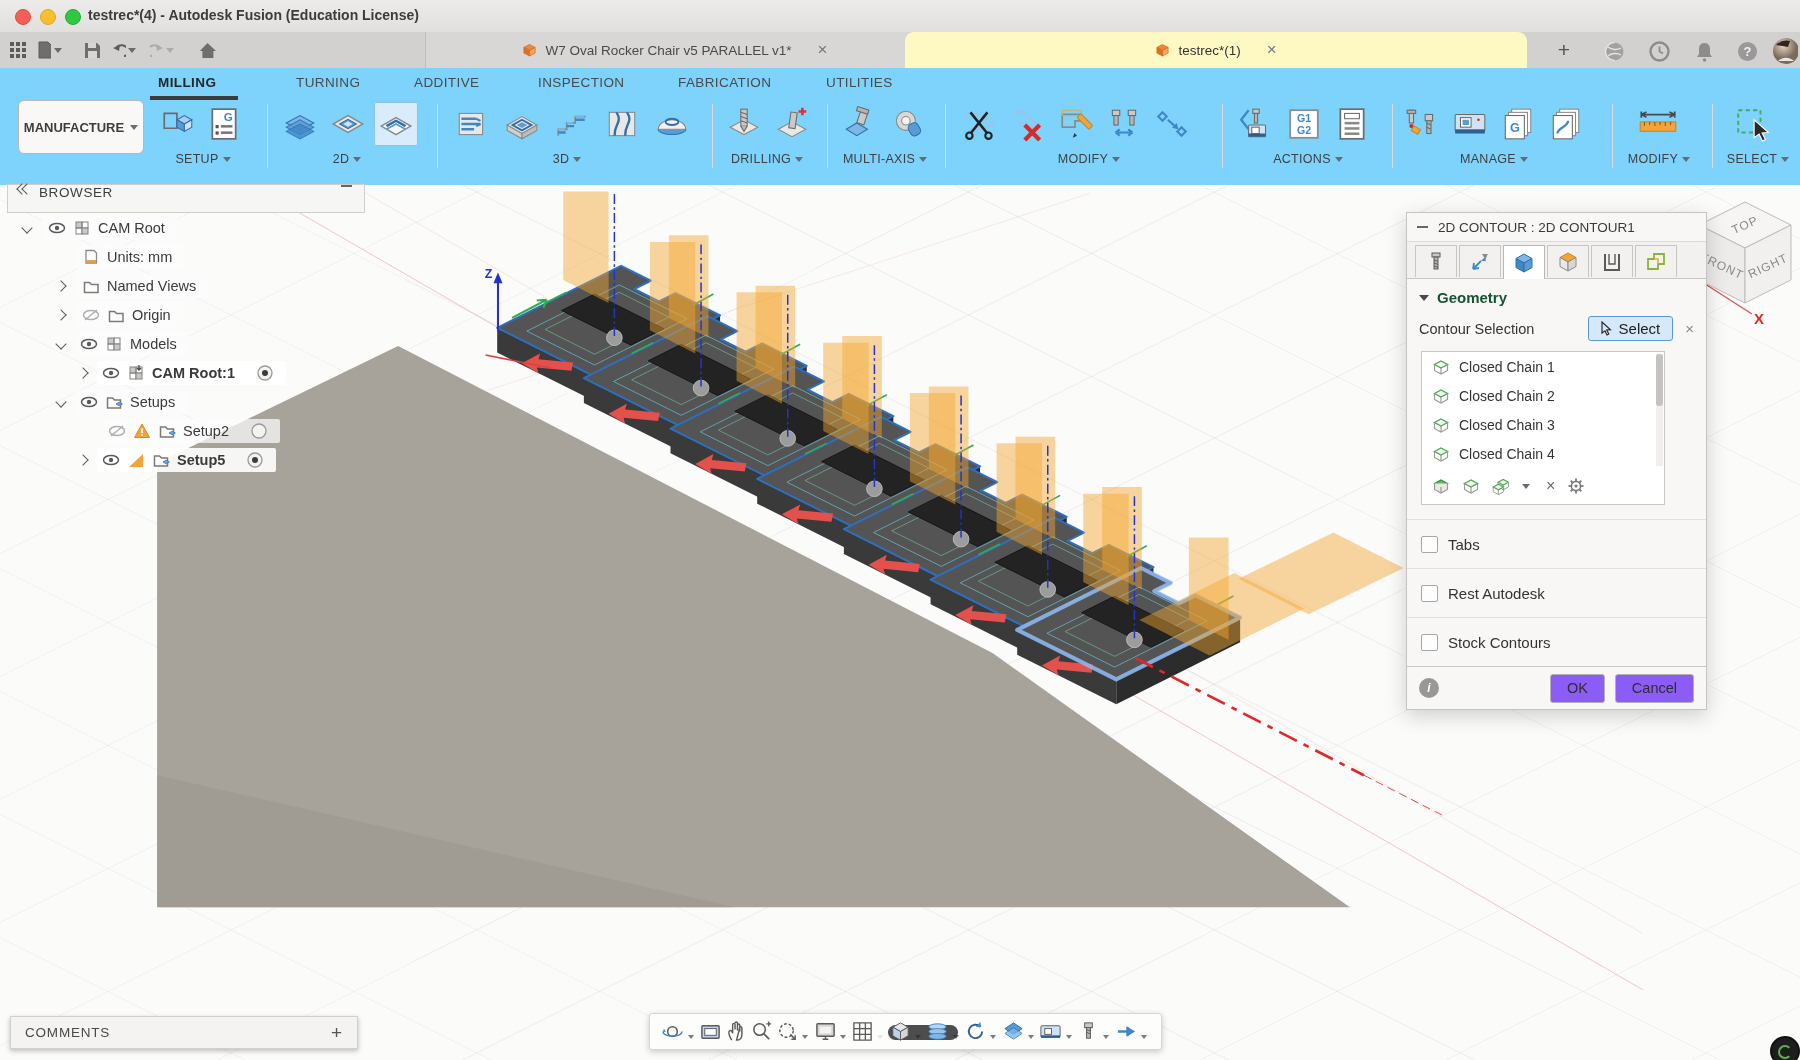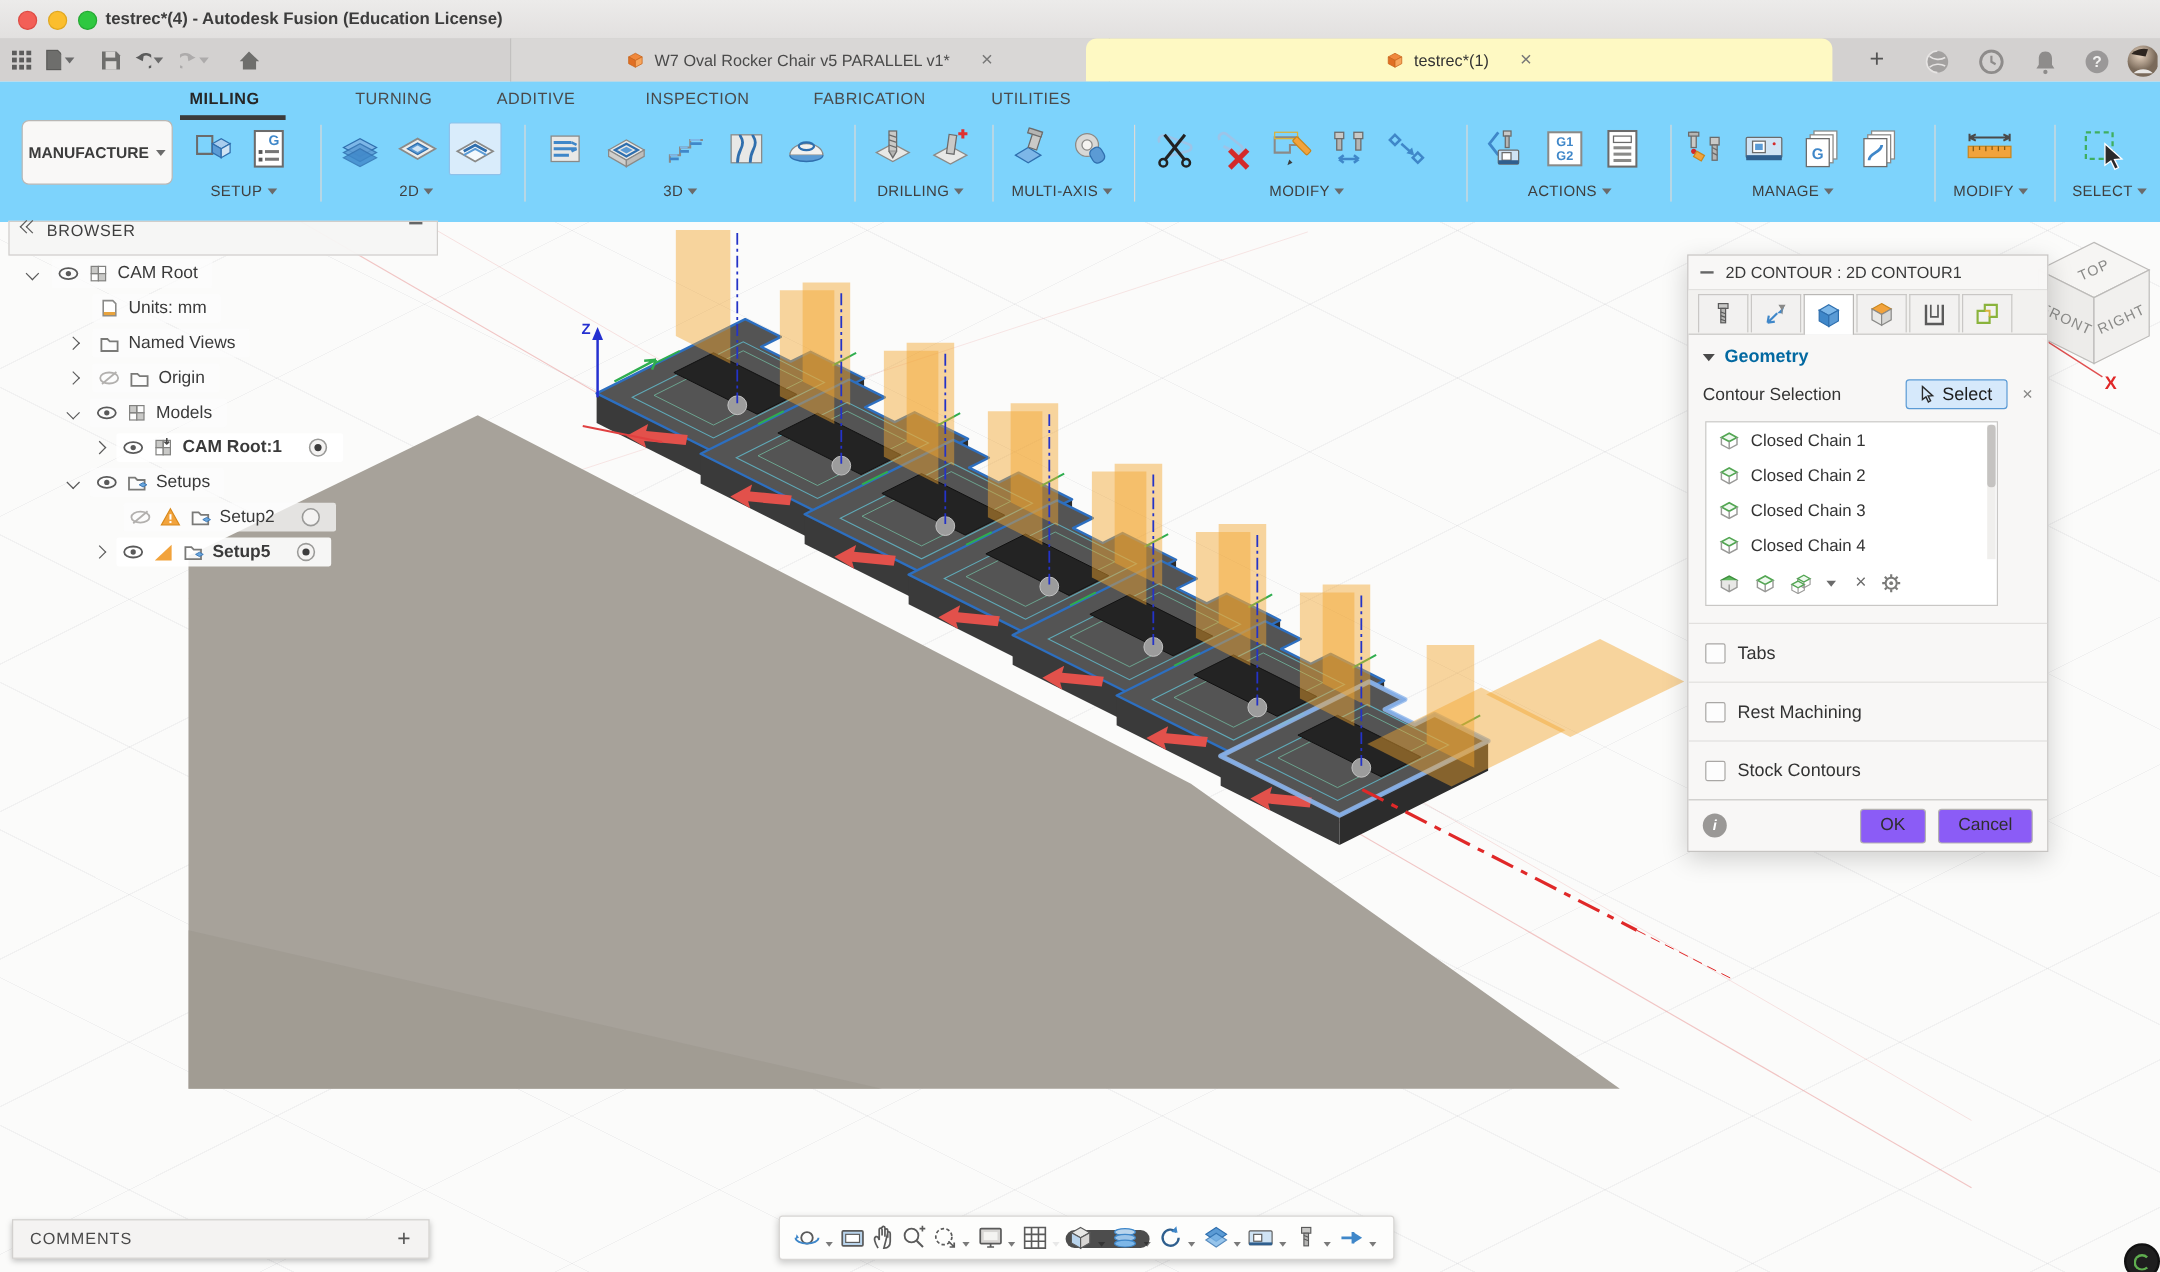--- a/index.html
+++ b/index.html
@@ -44,21 +44,21 @@
   .chip{display:inline-flex;align-items:center;gap:7px;background:rgba(252,252,252,.72);border-radius:2px;padding:3px 12px 3px 5px}
   .bold{font-weight:bold}
   .rico{width:18px;height:18px;flex:0 0 auto}
   
   #dialog{position:absolute;left:1406px;top:212px;width:301px;background:rgba(248,247,246,.98);border:1px solid #c6c4c2;box-shadow:0 6px 20px rgba(0,0,0,.18);box-sizing:border-box;font-size:14px;color:#333}
   #dlg-header{height:28px;display:flex;align-items:center;gap:10px;padding:0 10px;border-bottom:1px solid #dddbd9;font-size:13.5px;color:#3a3a3a}
   .minus{width:11px;height:2px;background:#666}
   #dlg-tabs{display:flex;padding:3px 8px 0 8px;gap:2px;border-bottom:1px solid #c9c7c5;background:#f2f1ef}
   .dtab{width:40px;height:31px;background:#f2f1f0;border:1px solid #c9c7c5;border-bottom:none;display:flex;align-items:center;justify-content:center}
   .dtab.active{background:#fff;height:33px;margin-bottom:-1px;border-color:#b9b7b5}
-  .section-h{display:flex;align-items:center;gap:8px;padding:10px 12px 6px 12px;font-weight:bold;font-size:15px;color:#0369a1}
+  .section-h{display:flex;align-items:center;gap:8px;padding:10px 12px 6px 12px;font-weight:bold;font-size:15px;color:#14532d}
   .tri-down{width:0;height:0;border-left:5px solid transparent;border-right:5px solid transparent;border-top:6px solid #4a4a4a}
   #contour-row{display:flex;align-items:center;padding:4px 12px 10px 12px;gap:10px}
   #select-btn{display:flex;align-items:center;gap:6px;background:#d6e9fb;border:1.5px solid #5b9bd5;border-radius:3px;padding:3px 12px;font-size:15px;color:#1d1d1d}
   #chain-box{margin:0 14px;width:244px;background:#fff;border:1px solid #c9c7c5;box-sizing:border-box;position:relative}
   .chain-row{height:29px;display:flex;align-items:center;gap:9px;padding-left:10px;font-size:14px;color:#333}
   #chain-tools{height:36px;display:flex;align-items:center;gap:12px;padding-left:10px}
   #chain-scroll{position:absolute;right:1px;top:2px;width:7px;height:112px;background:#f0efed}
   #chain-thumb{position:absolute;right:0;top:0;width:7px;height:52px;background:#c5c3c1;border-radius:3px}
   .chk-row{height:48px;display:flex;align-items:center;gap:10px;margin:0 0;padding:0 14px;border-top:1px solid #e2e0de;font-weight:normal;font-size:15px;color:#333}
   .chk{width:15px;height:15px;border:1px solid #a9a7a5;background:#fdfdfd;border-radius:2px}
@@ -896,21 +896,21 @@
       </div>
   </div>
 
   <div style="height:14px"></div>
   <div class="chk-row">
     <span class="chk"></span>
     <span>Tabs</span>
   </div>
   <div class="chk-row">
     <span class="chk"></span>
-    <span>Rest Machining</span>
+    <span>Rest Autodesk</span>
   </div>
   <div class="chk-row">
     <span class="chk"></span>
     <span>Stock Contours</span>
   </div>
 
   <div id="dlg-footer">
     <div id="info-dot">i</div>
     <span style="flex:1"></span>
     <div class="dlg-btn">OK</div>

